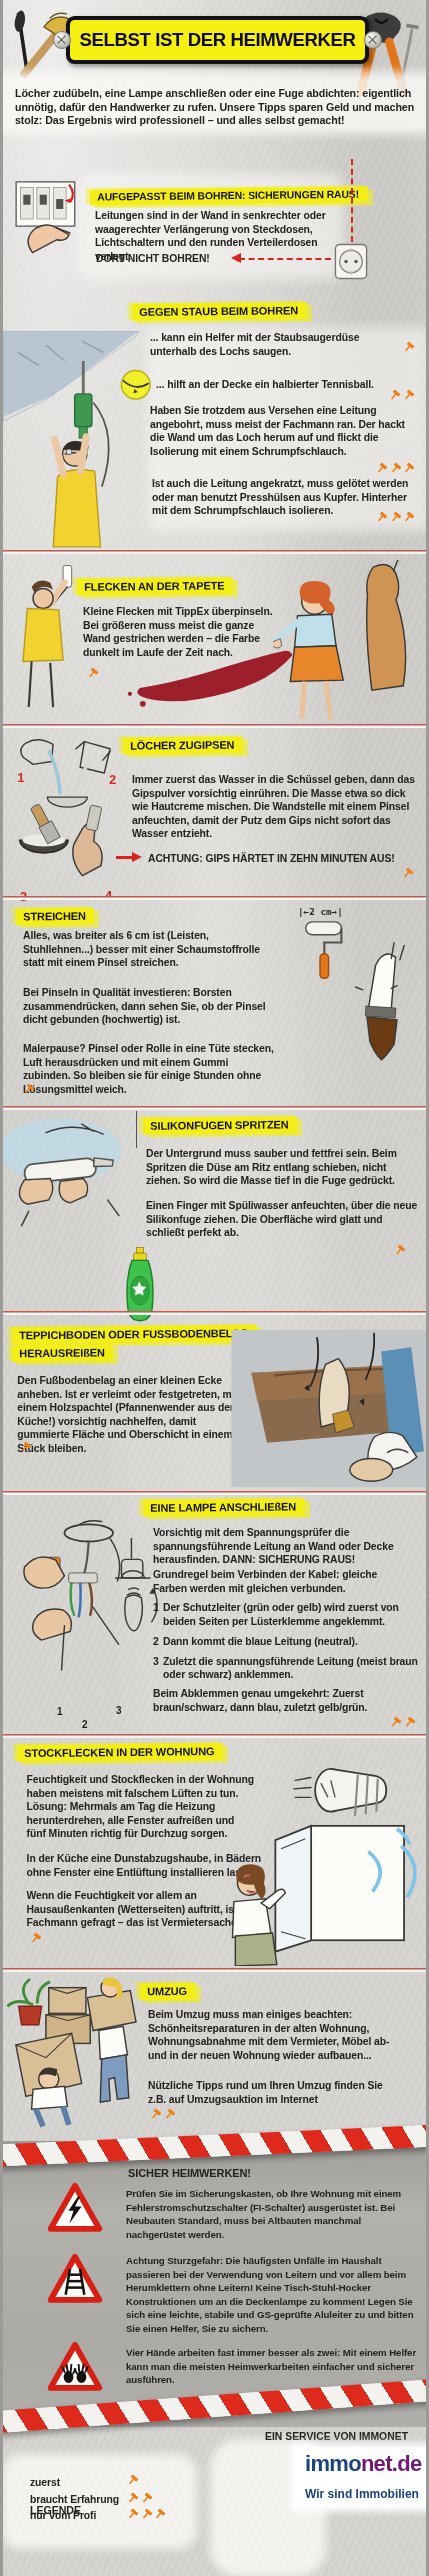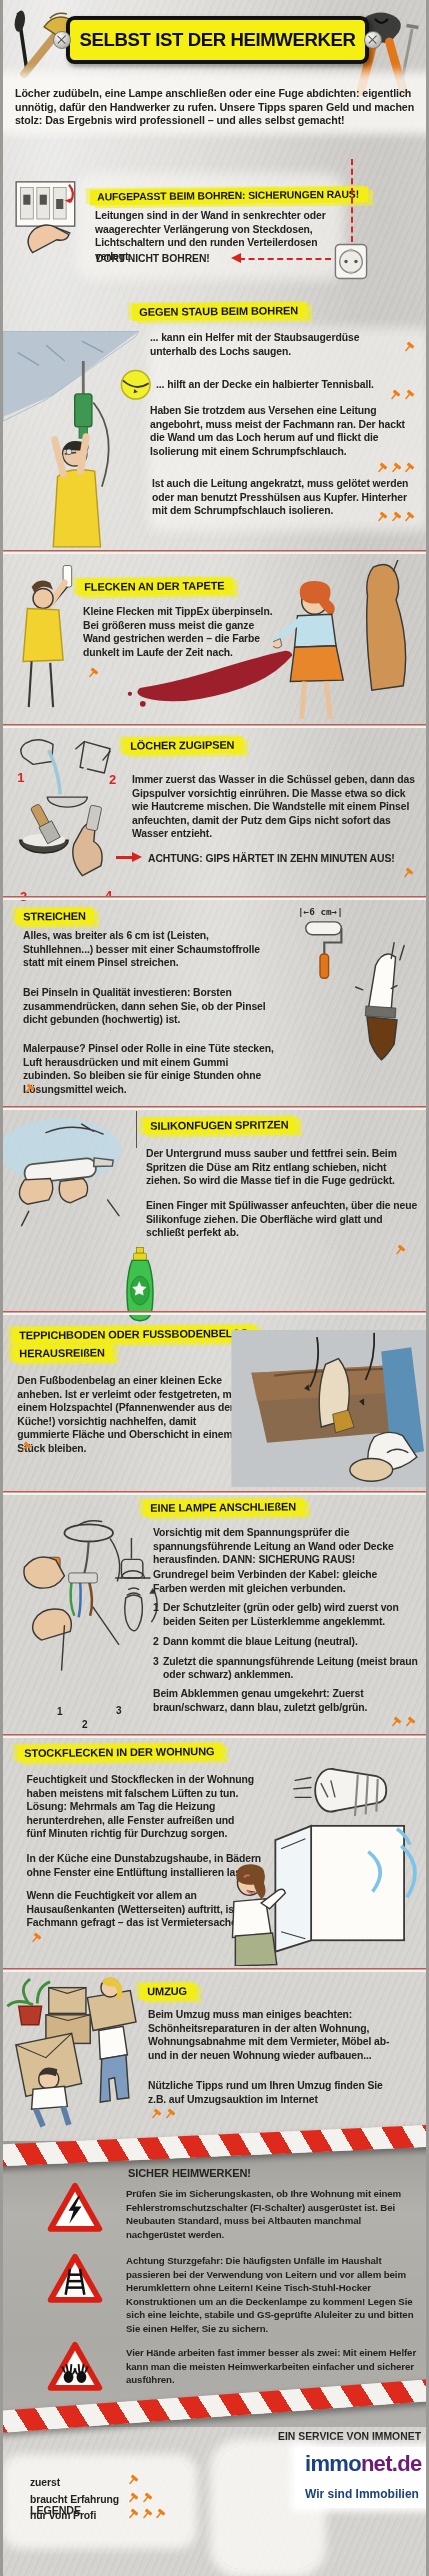--- a/index.html
+++ b/index.html
@@ -290,21 +290,21 @@
   <div class="abs txt" style="left:20px;top:986px;width:247px;">Bei Pinseln in Qualität investieren: Borsten zusammendrücken, dann sehen Sie, ob der Pinsel dicht gebunden (hochwertig) ist.</div>
   <div class="abs txt" style="left:20px;top:1042px;width:254px;">Malerpause? Pinsel oder Rolle in eine Tüte stecken, Luft herausdrücken und mit einem Gummi zubinden. So bleiben sie für einige Stunden ohne Lösungsmittel weich.</div>
   <span class="abs hammers" style="left:18.6px;top:1083px;">
       <svg viewBox="0 0 24 24">
         <g transform="rotate(40 12 12)">
           <rect x="10.6" y="6" width="2.8" height="14.5" rx="1.2"></rect>
           <rect x="5" y="3.2" width="14" height="5.8" rx="1.6"></rect>
         </g>
       </svg>
     </span>
-  <div class="abs" style="left:295px;top:906px;font-size:9.3px;font-weight:700;color:#2b2a27;font-family:'DejaVu Sans Mono',monospace;">|←<span>6 cm</span>→|</div>
+  <div class="abs" style="left:295px;top:906px;font-size:9.3px;font-weight:700;color:#2b2a27;font-family:'DejaVu Sans Mono',monospace;">|←<span>2 cm</span>→|</div>
   <svg class="abs" style="left:297px;top:919px" width="50" height="82" viewBox="0 0 70 115">
     <rect x="8" y="4" width="50" height="18" rx="9" fill="#f4f3ef" stroke="#55534e" stroke-width="2"></rect>
     <path d="M58,13 v20 h-24 v16" stroke="#55534e" stroke-width="3" fill="none"></path>
     <rect x="28" y="49" width="12" height="34" rx="5" fill="#e2761b" stroke="#9c4f0e" stroke-width="2"></rect>
   </svg>
   <svg class="abs" style="left:338px;top:937px" width="72" height="125" viewBox="0 0 100 175">
     <path d="M38,100 l10,-60 q8,-18 20,-16 l8,4 -6,72z" fill="#fdfcf9" stroke="#3a3936" stroke-width="2"></path>
     <rect x="34" y="98" width="42" height="14" fill="#6f6d68" stroke="#3a3936" transform="rotate(4 55 105)"></rect>
     <path d="M36,112 l42,4 -4,34 q-10,16 -18,22 q-10,-10 -16,-26z" fill="#6b3c14" stroke="#3a3936" stroke-width="2"></path>
     <path d="M58,172 l0,0" stroke="#6b3c14" stroke-width="4"></path>
@@ -530,21 +530,21 @@
         <ellipse cx="48" cy="50" rx="5.5" ry="7"></ellipse>
       <path d="M25,44 l-4,-9 M29,43 l-2,-11 M33,43 l1,-11 M36,46 l4,-8" fill="none"></path>
       <path d="M53,44 l4,-9 M49,43 l2,-11 M45,43 l-1,-11 M42,46 l-4,-8" fill="none"></path>
     </g>
   </svg>
   <div class="abs txt small" style="left:123px;top:2346px;width:293px;">Vier Hände arbeiten fast immer besser als zwei: Mit einem Helfer kann man die meisten Heimwerkarbeiten einfacher und sicherer ausführen.</div>
 
   <div class="tape" style="top:2394px;transform:rotate(-4.2deg);"></div>
 
   <div class="patch" style="left:215px;top:2447px;width:100px;height:122px;border-radius:21.5px;"></div>
-  <div class="abs service" style="left:249px;top:2431px;width:169px;text-align:right;">EIN SERVICE VON IMMONET</div>
+  <div class="abs service" style="left:249px;top:2431px;width:169px;text-align:center;">EIN SERVICE VON IMMONET</div>
   <div class="logo-box" style="left:292px;top:2447px;width:117px;">
     <div class="logo-line"><span class="logo-immo">immo</span><span class="logo-net">net.de</span></div>
     <div class="logo-tag">Wir sind Immobilien</div>
   </div>
 
   <div class="patch" style="left:7.2px;top:2462px;width:179px;height:79px;border-radius:11.4px;"></div>
   <div class="abs txt" style="left:27px;top:2456px;font-size:10.7px;margin-top:48px;">LEGENDE</div>
   <div class="abs txt" style="left:27px;top:2476px;">zuerst</div>
   <span class="abs hammers" style="left:123px;top:2474px;">
       <svg viewBox="0 0 24 24">

